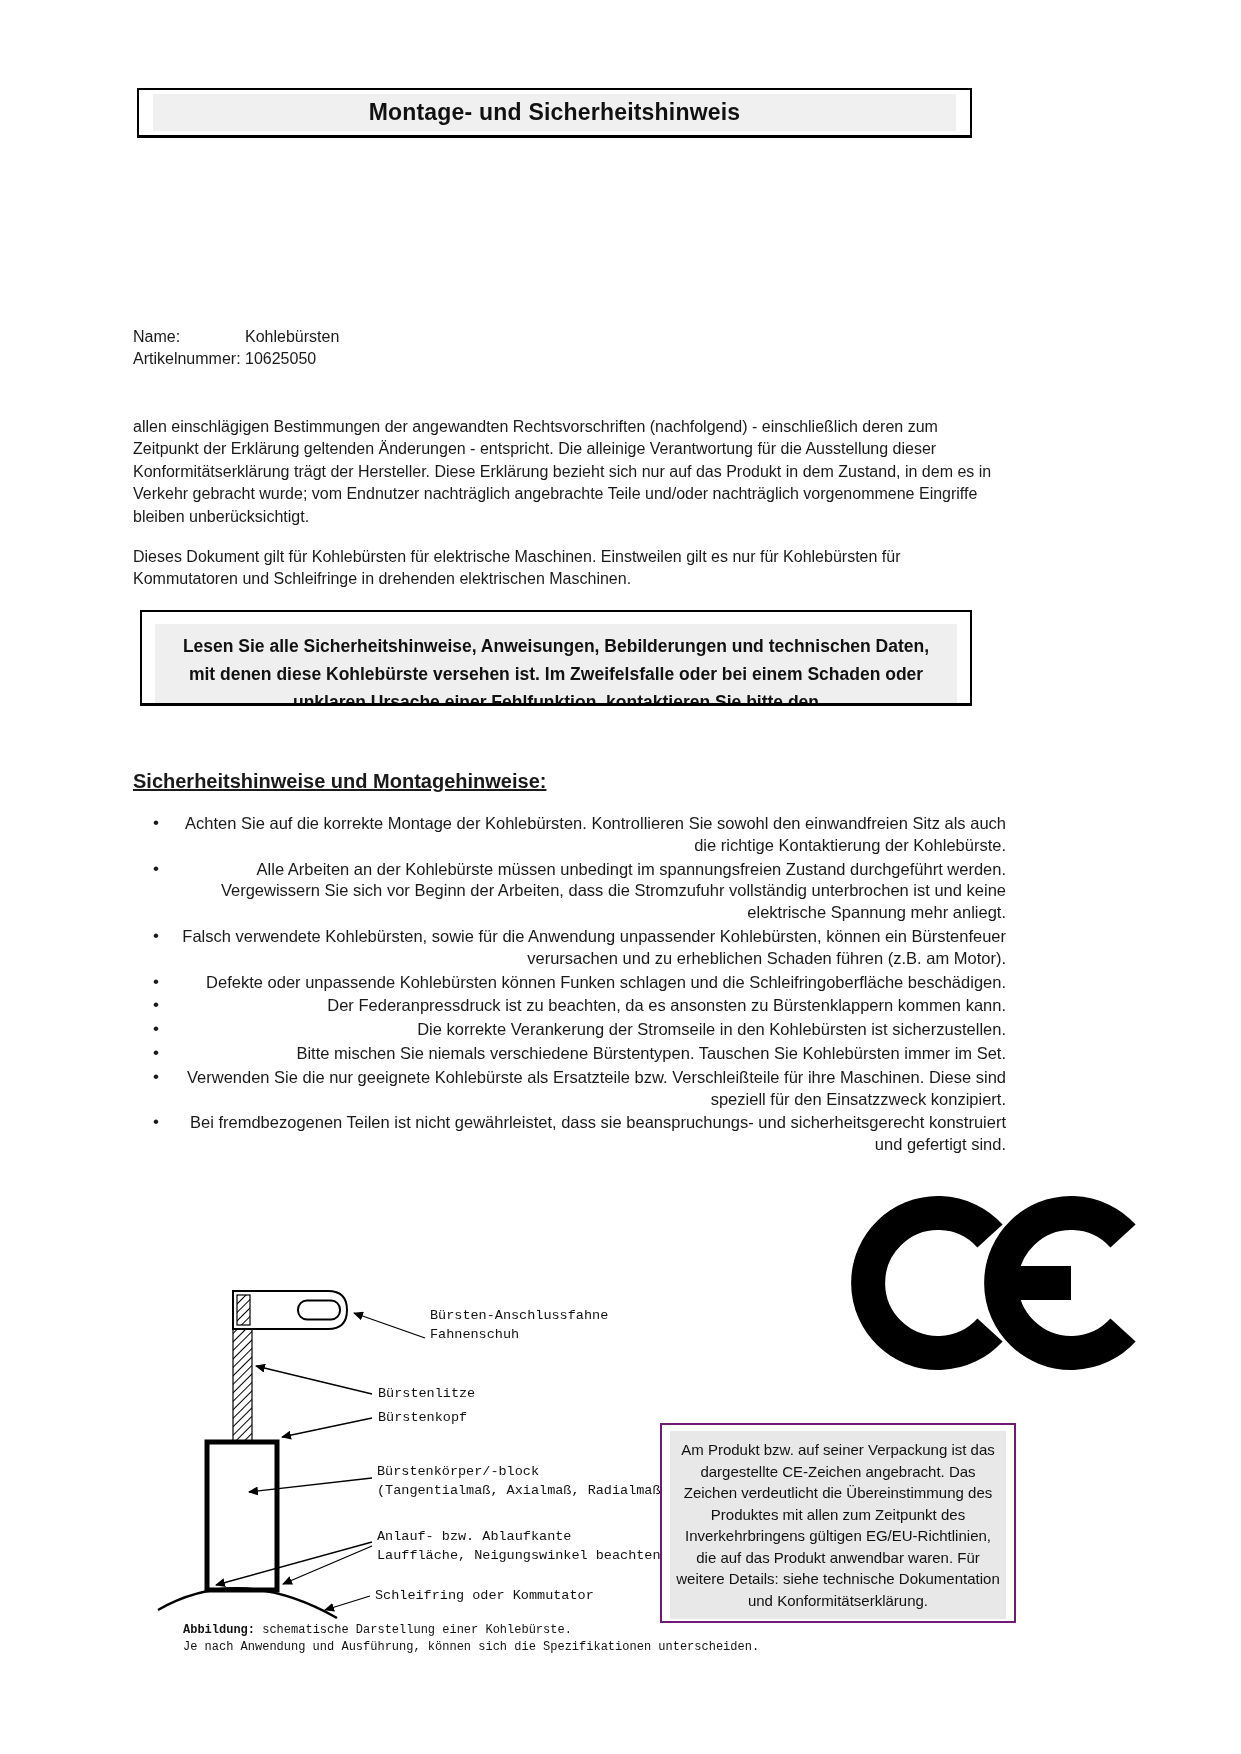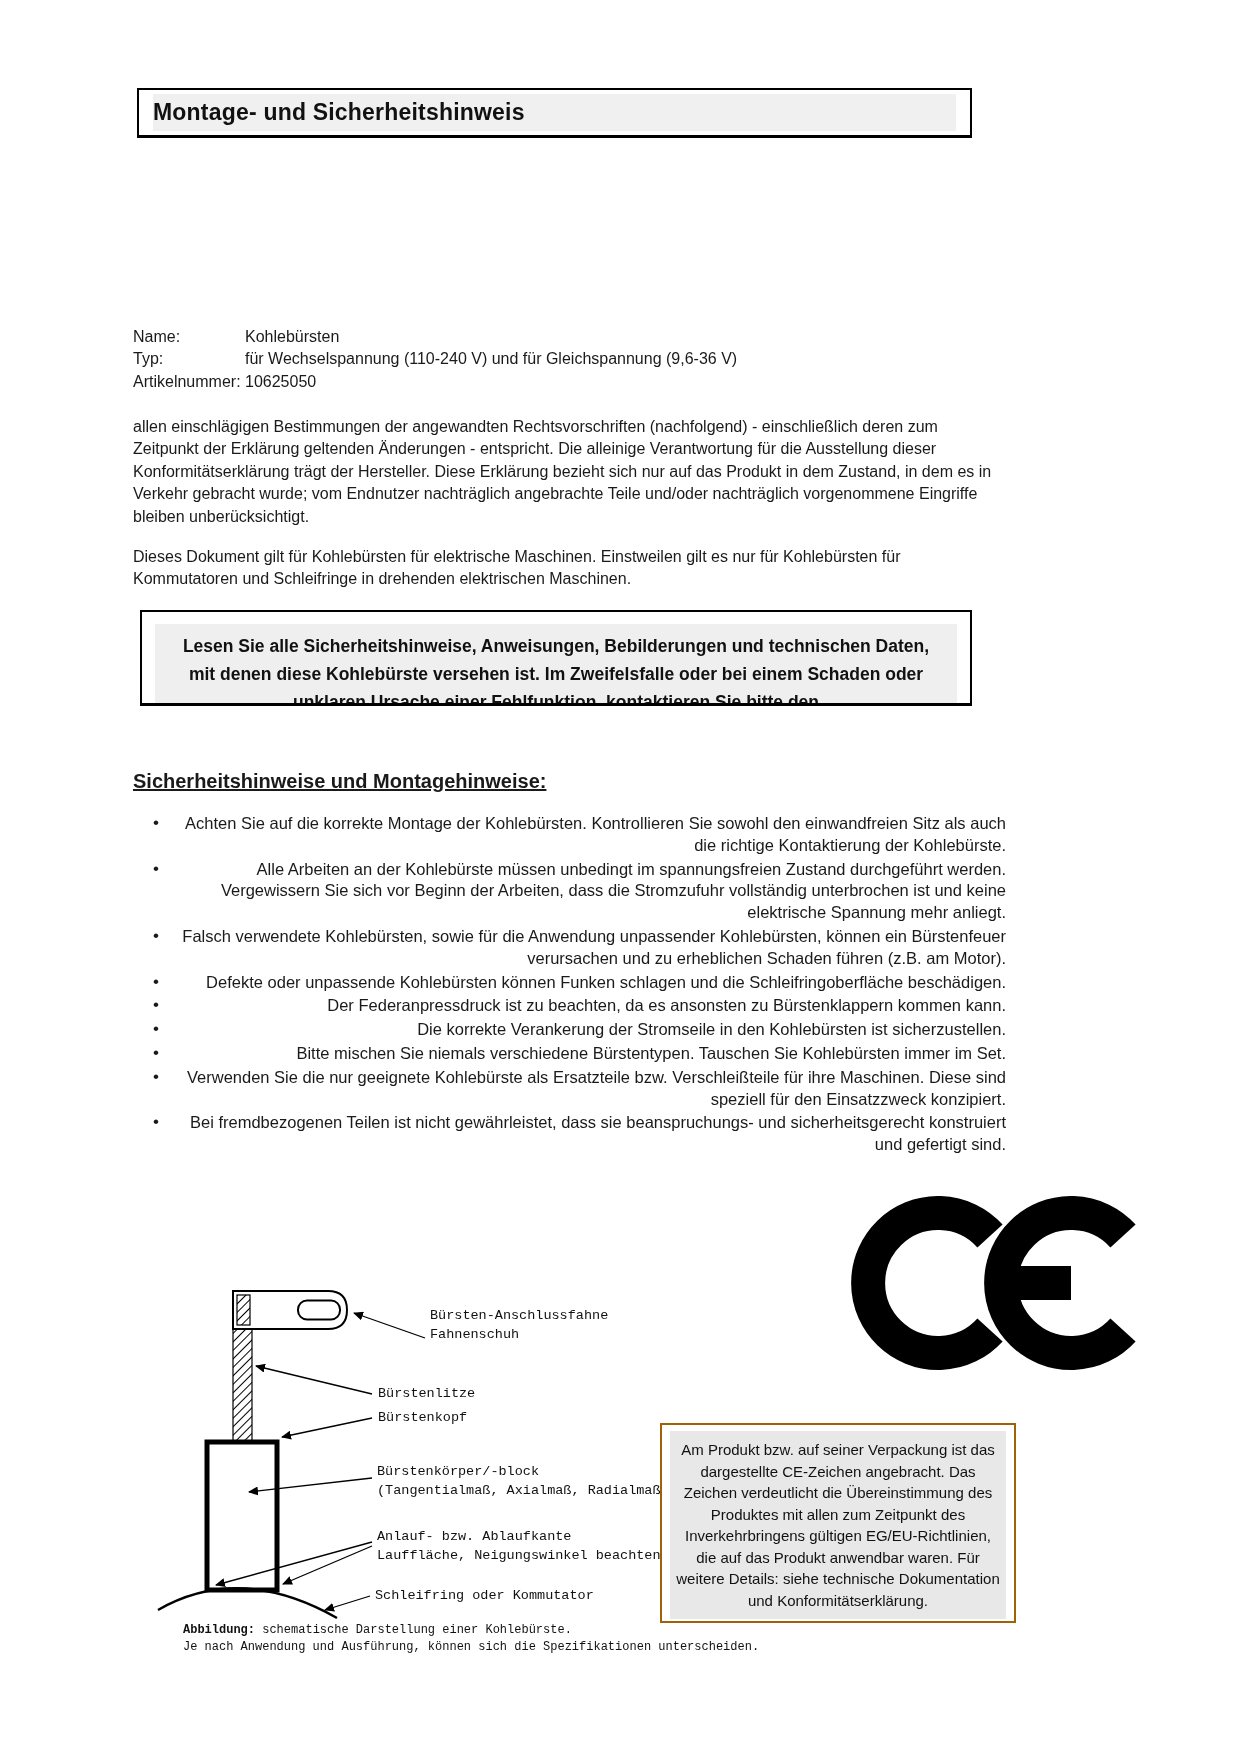--- a/index.html
+++ b/index.html
@@ -4,21 +4,21 @@
 <style>
   html,body{margin:0;padding:0;background:#9a9a9a;}
   .page{
     position:relative;width:1241px;height:1754px;margin:0 auto;background:#ffffff;
     font-family:"Liberation Sans","DejaVu Sans",sans-serif;color:#1a1a1a;overflow:hidden;
   }
   .abs{position:absolute;}
 
   
   .title-box{left:137px;top:88px;width:831px;height:45px;border:2px solid #000;border-bottom-width:3px;background:#fff;}
-  .title-inner{margin:4px 14px;height:37px;background:#f0f0f0;display:flex;align-items:center;justify-content:flex-start;}
+  .title-inner{margin:4px 14px;height:37px;background:#f0f0f0;display:flex;align-items:center;justify-content:center;}
   .title-inner h1{margin:0;font-size:23px;font-weight:bold;letter-spacing:.2px;color:#111;}
 
   
   .manufacturer{left:133px;top:195px;font-size:16px;line-height:23px;}
   .man-heading{font-weight:bold;text-decoration:underline;}
 
   
   .product{left:133px;top:326px;font-size:16px;line-height:22.4px;}
   .product .row{display:flex;}
   .product .lbl{width:112px;flex:0 0 112px;}
@@ -42,43 +42,39 @@
 
   
   .figure{left:150px;top:1280px;width:510px;height:395px;font-family:Liberation Mono, monospace;}
   .figure svg{position:absolute;left:0;top:0;}
   .fig-label{position:absolute;font-size:13.5px;line-height:19px;white-space:nowrap;color:#111;}
   .fig-caption{position:absolute;left:5px;top:342px;font-size:12px;line-height:16.5px;color:#111;white-space:nowrap;margin-left:28px;}
   .fig-caption .b{font-weight:bold;}
 
   
   .ce-mark{left:850px;top:1196px;width:320px;height:175px;}
-  .ce-box{left:660px;top:1423px;width:352px;height:196px;border:2px solid #a16207;background:#fff;}
+  .ce-box{left:660px;top:1423px;width:352px;height:196px;border:2px solid #701a75;background:#fff;}
   .ce-box-inner{margin:6px 8px 0;background:#e8e8e8;padding:8px 5px;text-align:center;font-size:15px;line-height:21.5px;color:#111;}
 </style>
 </head>
 <body>
 
 <div class="page">
 
   <div class="abs title-box">
     <div class="title-inner">
       <h1>Montage- und Sicherheitshinweis</h1>
     </div>
   </div>
 
 
   <div class="abs product">
     <div class="row">
       <span class="lbl">Name:</span>
       <span>Kohlebürsten</span>
-    </div>
-    <div class="row">
-      <span class="lbl">Typ:</span>
-      <span>für Wechselspannung (110-240 V) und für Gleichspannung (9,6-36 V)</span>
     </div>
     <div class="row">
       <span class="lbl">Artikelnummer:</span>
       <span>10625050</span>
     </div>
   </div>
 
   <div class="abs para para1">allen einschlägigen Bestimmungen der angewandten Rechtsvorschriften (nachfolgend) - einschließlich deren zum Zeitpunkt der Erklärung geltenden Änderungen - entspricht. Die alleinige Verantwortung für die Ausstellung dieser Konformitätserklärung trägt der Hersteller. Diese Erklärung bezieht sich nur auf das Produkt in dem Zustand, in dem es in Verkehr gebracht wurde; vom Endnutzer nachträglich angebrachte Teile und/oder nachträglich vorgenommene Eingriffe bleiben unberücksichtigt.</div>
   <div class="abs para para2">Dieses Dokument gilt für Kohlebürsten für elektrische Maschinen. Einstweilen gilt es nur für Kohlebürsten für Kommutatoren und Schleifringe in drehenden elektrischen Maschinen.</div>
 

